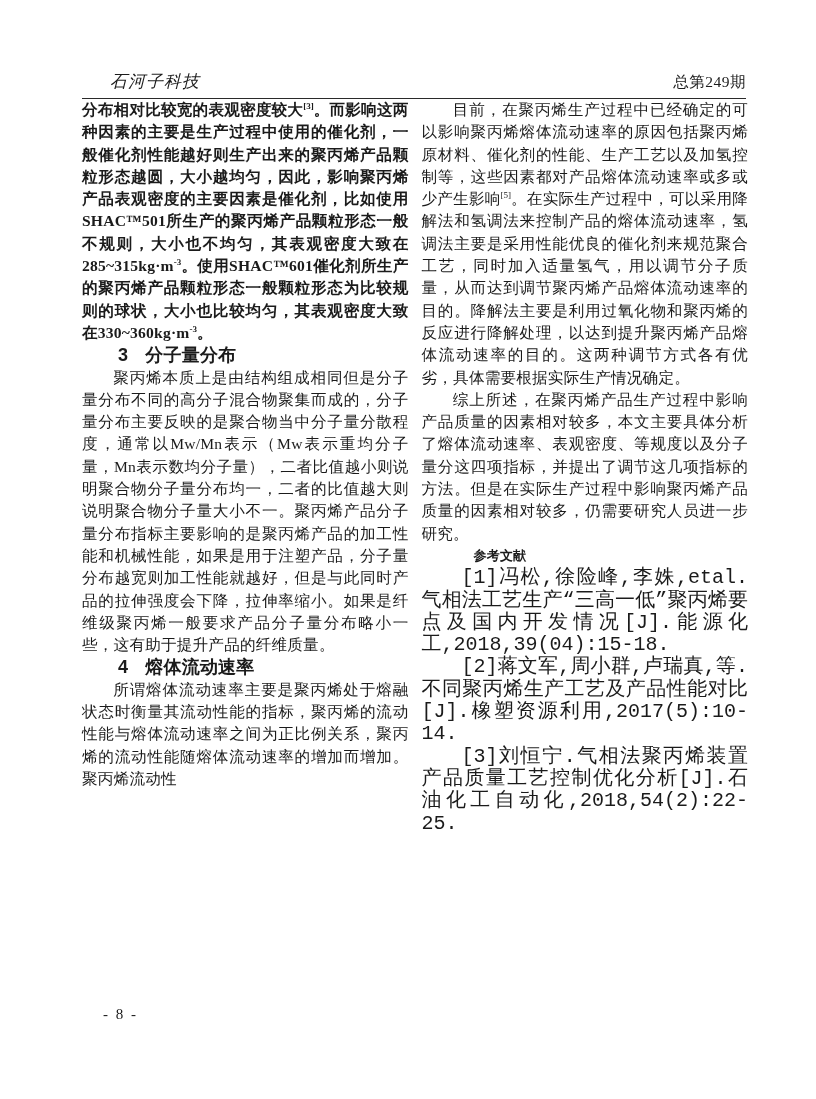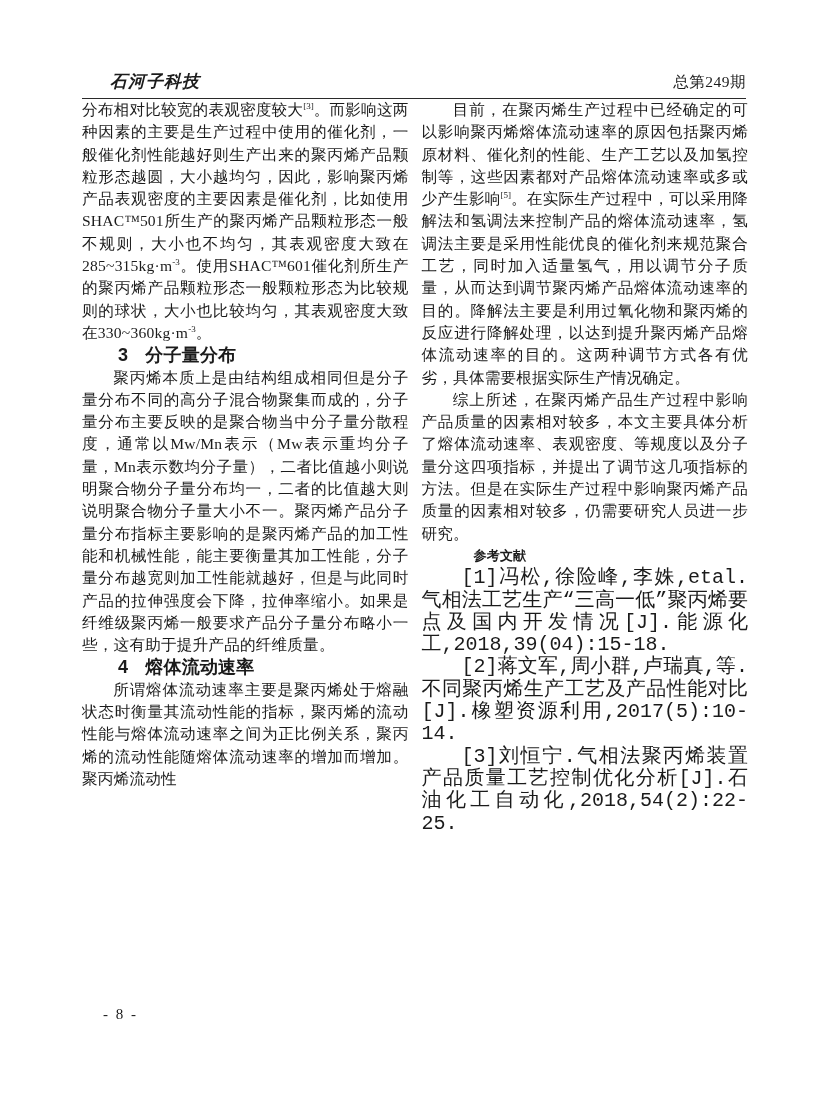--- a/index.html
+++ b/index.html
@@ -22,21 +22,21 @@
     width: 664px;
     display: flex;
     justify-content: space-between;
     align-items: baseline;
     border-bottom: 1.5px solid #2a2a2a;
     padding-bottom: 5px;
   }
   .journal-title {
     margin-left: 28px;
     font-style: italic;
-    font-weight: bold;
+    font-weight: normal;
     font-size: 17px;
     letter-spacing: 1px;
   }
   .issue-number {
     font-size: 15.5px;
     letter-spacing: 0.5px;
   }
   
   .columns {
     position: absolute;
@@ -46,21 +46,21 @@
     gap: 13px;
   }
   .col {
     width: 326.5px;
     font-size: 15.6px;
     line-height: 22.3px;
     text-align: justify;
     letter-spacing: 0.2px;
   }
   .col p { margin: 0; text-indent: 2em; }
-  .col p.cont { text-indent: 0; }
+  .col p.cont { text-indent: 0; font-weight: bold; }
   sup { font-size: 0.58em; line-height: 0; vertical-align: super; letter-spacing: 0; }
   .section-heading {
     font-family: "Liberation Sans", "DejaVu Sans", sans-serif;
     font-weight: bold;
     font-size: 18px;
     line-height: 22.3px;
     margin: 0;
   }
   .section-heading .h-num { margin-right: 0.95em; }
   .refs-heading {
@@ -93,21 +93,21 @@
   <div class="header">
     <span class="journal-title">石河子科技</span>
     <span class="issue-number">总第249期</span>
   </div>
 
   <div class="columns">
 
     <div class="col">
       <p class="cont"><span>分布相对比较宽的表观密度较大</span><sup>[3]</sup><span>。而影响这两种因素的主要是生产过程中使用的催化剂，一般催化剂性能越好则生产出来的聚丙烯产品颗粒形态越圆，大小越均匀，因此，影响聚丙烯产品表观密度的主要因素是催化剂，比如使用SHAC™501所生产的聚丙烯产品颗粒形态一般不规则，大小也不均匀，其表观密度大致在285~315kg·m</span><sup>-3</sup><span>。使用SHAC™601催化剂所生产的聚丙烯产品颗粒形态一般颗粒形态为比较规则的球状，大小也比较均匀，其表观密度大致在330~360kg·m</span><sup>-3</sup><span>。</span></p>
       <p class="section-heading"><span class="h-num">3</span><span>分子量分布</span></p>
-      <p>聚丙烯本质上是由结构组成相同但是分子量分布不同的高分子混合物聚集而成的，分子量分布主要反映的是聚合物当中分子量分散程度，通常以Mw/Mn表示（Mw表示重均分子量，Mn表示数均分子量），二者比值越小则说明聚合物分子量分布均一，二者的比值越大则说明聚合物分子量大小不一。聚丙烯产品分子量分布指标主要影响的是聚丙烯产品的加工性能和机械性能，能主要衡量其加工性能，分子量分布越宽则加工性能就越好，但是与此同时产品的拉伸强度会下降，拉伸率缩小。如果是纤维级聚丙烯一般要求产品分子量分布略小一些，这有助于提升产品的纤维质量。</p>
+      <p>聚丙烯本质上是由结构组成相同但是分子量分布不同的高分子混合物聚集而成的，分子量分布主要反映的是聚合物当中分子量分散程度，通常以Mw/Mn表示（Mw表示重均分子量，Mn表示数均分子量），二者比值越小则说明聚合物分子量分布均一，二者的比值越大则说明聚合物分子量大小不一。聚丙烯产品分子量分布指标主要影响的是聚丙烯产品的加工性能和机械性能，如果是用于注塑产品，分子量分布越宽则加工性能就越好，但是与此同时产品的拉伸强度会下降，拉伸率缩小。如果是纤维级聚丙烯一般要求产品分子量分布略小一些，这有助于提升产品的纤维质量。</p>
       <p class="section-heading"><span class="h-num">4</span><span>熔体流动速率</span></p>
       <p>所谓熔体流动速率主要是聚丙烯处于熔融状态时衡量其流动性能的指标，聚丙烯的流动性能与熔体流动速率之间为正比例关系，聚丙烯的流动性能随熔体流动速率的增加而增加。聚丙烯流动性</p>
     </div>
 
     <div class="col">
       <p><span>目前，在聚丙烯生产过程中已经确定的可以影响聚丙烯熔体流动速率的原因包括聚丙烯原材料、催化剂的性能、生产工艺以及加氢控制等，这些因素都对产品熔体流动速率或多或少产生影响</span><sup>[5]</sup><span>。在实际生产过程中，可以采用降解法和氢调法来控制产品的熔体流动速率，氢调法主要是采用性能优良的催化剂来规范聚合工艺，同时加入适量氢气，用以调节分子质量，从而达到调节聚丙烯产品熔体流动速率的目的。降解法主要是利用过氧化物和聚丙烯的反应进行降解处理，以达到提升聚丙烯产品熔体流动速率的目的。这两种调节方式各有优劣，具体需要根据实际生产情况确定。</span></p>
       <p>综上所述，在聚丙烯产品生产过程中影响产品质量的因素相对较多，本文主要具体分析了熔体流动速率、表观密度、等规度以及分子量分这四项指标，并提出了调节这几项指标的方法。但是在实际生产过程中影响聚丙烯产品质量的因素相对较多，仍需要研究人员进一步研究。</p>
       <p class="refs-heading">参考文献</p>
       <p class="reference">[1]冯松,徐险峰,李姝,etal.气相法工艺生产“三高一低”聚丙烯要点及国内开发情况[J].能源化工,2018,39(04):15-18.</p>
       <p class="reference">[2]蒋文军,周小群,卢瑞真,等.不同聚丙烯生产工艺及产品性能对比[J].橡塑资源利用,2017(5):10-14.</p>

